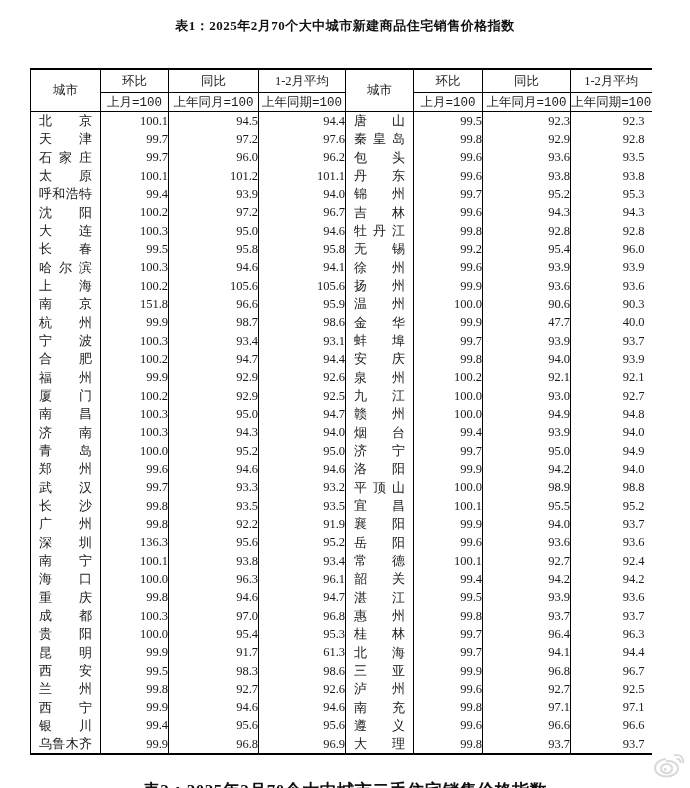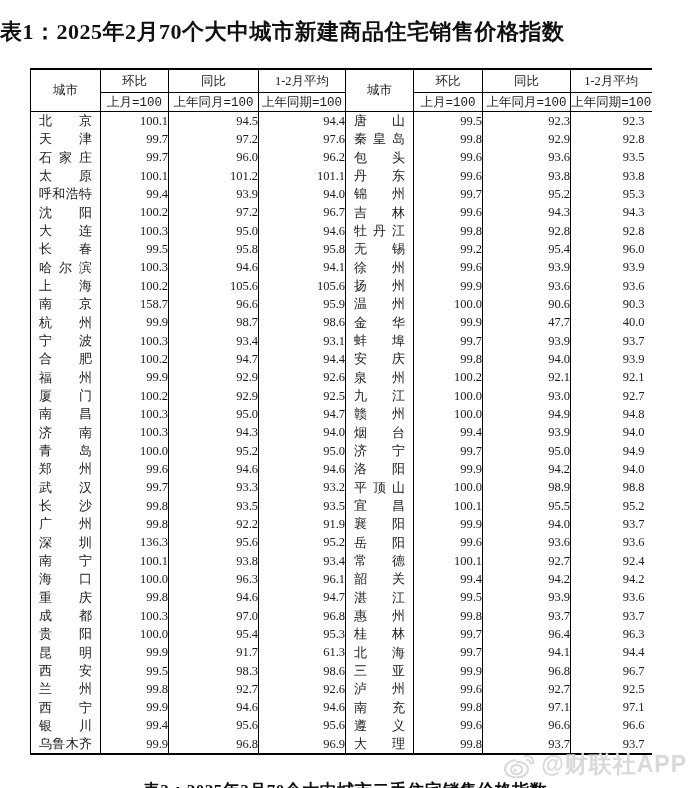--- a/index.html
+++ b/index.html
@@ -1,22 +1,22 @@
 <!DOCTYPE html>
 <html><head>
 <meta charset="utf-8">
 <style>
   html,body{margin:0;padding:0;}
   .page{
     position:relative;width:690px;height:788px;background:#ffffff;
     overflow:hidden;font-family:"Liberation Serif","DejaVu Serif",serif;color:#1a1a1a;
   }
   .title{
-    position:absolute;top:17px;left:0;width:100%;
-    font-size:22px;font-weight:bold;letter-spacing:.5px;color:#111;
+    position:absolute;top:17px;left:0;width:100%;text-align:center;
+    font-size:13px;font-weight:bold;letter-spacing:.5px;color:#111;
   }
   table.idx{
     position:absolute;left:30px;top:68px;width:621px;
     border-collapse:collapse;table-layout:fixed;
     border-top:2px solid #000;border-bottom:2px solid #000;
   }
   table.idx th,table.idx td{
     padding:0;margin:0;font-weight:normal;vertical-align:middle;
     overflow:hidden;white-space:nowrap;
   }
@@ -293,21 +293,21 @@
           <td class="num">93.6</td>
           <td class="num last">93.6</td>
         </tr>
         <tr>
           <td class="city">
             <div class="city-wrap">
               <span>南</span>
               <span>京</span>
             </div>
           </td>
-          <td class="num">158.7</td>
+          <td class="num">151.8</td>
           <td class="num">96.6</td>
           <td class="num">95.9</td>
           <td class="city">
             <div class="city-wrap">
               <span>温</span>
               <span>州</span>
             </div>
           </td>
           <td class="num">100.0</td>
           <td class="num">90.6</td>
@@ -802,18 +802,17 @@
   <div class="watermark">
     <span>
       <svg width="34" height="30" viewBox="0 0 34 30" fill="none" stroke="#d9d9d9" stroke-width="2">
         <path d="M13 10c-6.2.4-11 4.3-11 9 0 5 5.2 8.5 11.6 8.5S25 24 25 19.3c0-4-4.3-7.3-9.6-7.3-.8 0-1.6.1-2.4.2"></path>
         <ellipse cx="13.6" cy="19.6" rx="5.6" ry="4.6"></ellipse>
         <circle cx="12.2" cy="20.4" r="1.4" fill="#d9d9d9" stroke="none"></circle>
         <path d="M21 6.5c2.8-1.2 6.2-.4 8 2 1.3 1.7 1.6 3.8 1 5.7"></path>
         <path d="M23.5 10.3c1.3-.5 2.8 0 3.6 1.1.5.8.7 1.7.4 2.6"></path>
       </svg>
     </span>
-    <span>@财联社APP</span>
   </div>
 
   <div class="clipped-line">表2：2025年2月70个大中城市二手住宅销售价格指数</div>
 
 </div>
 
 </body></html>

